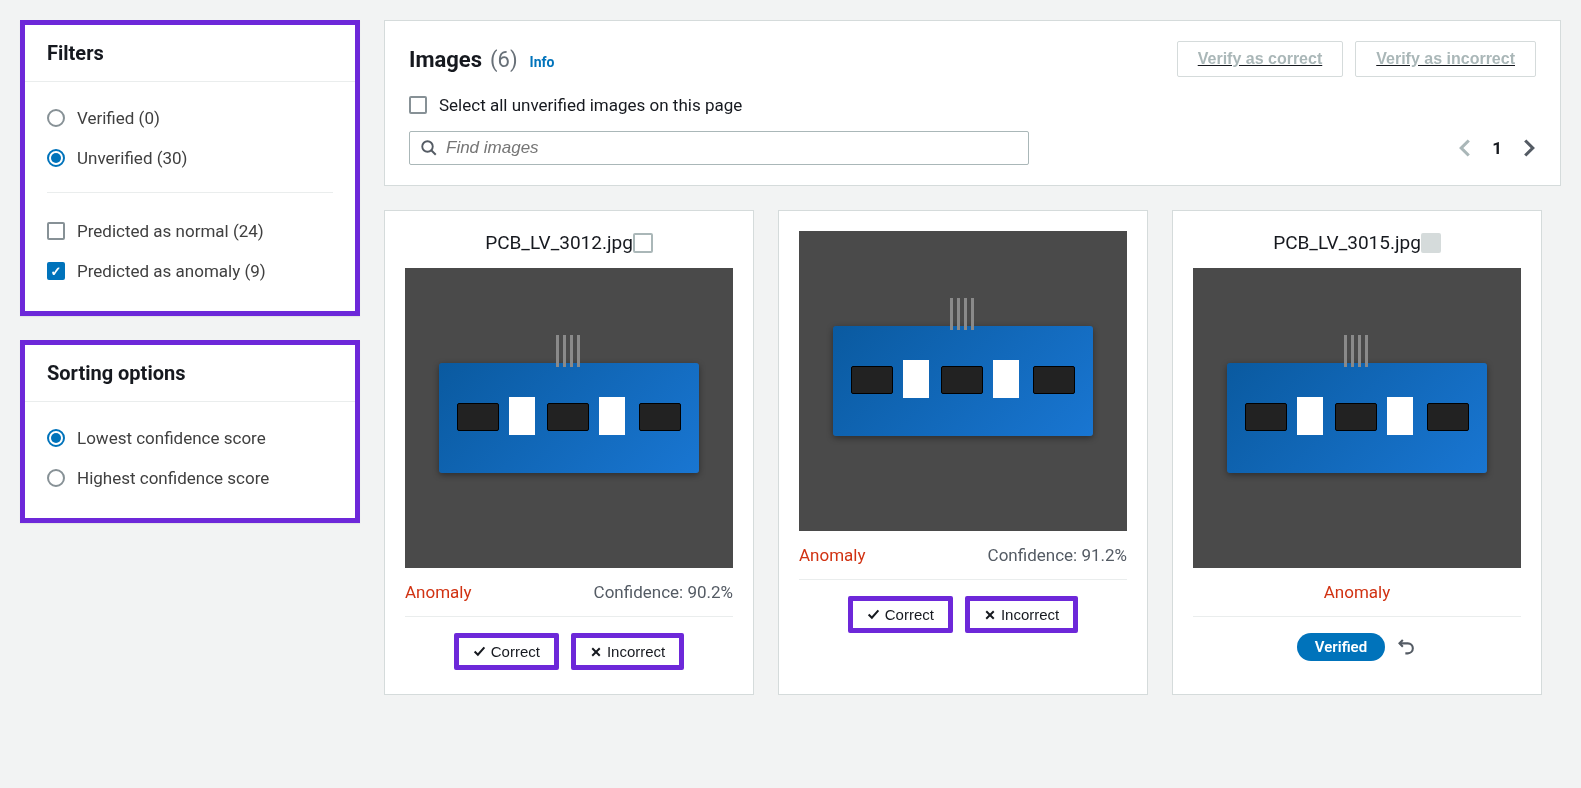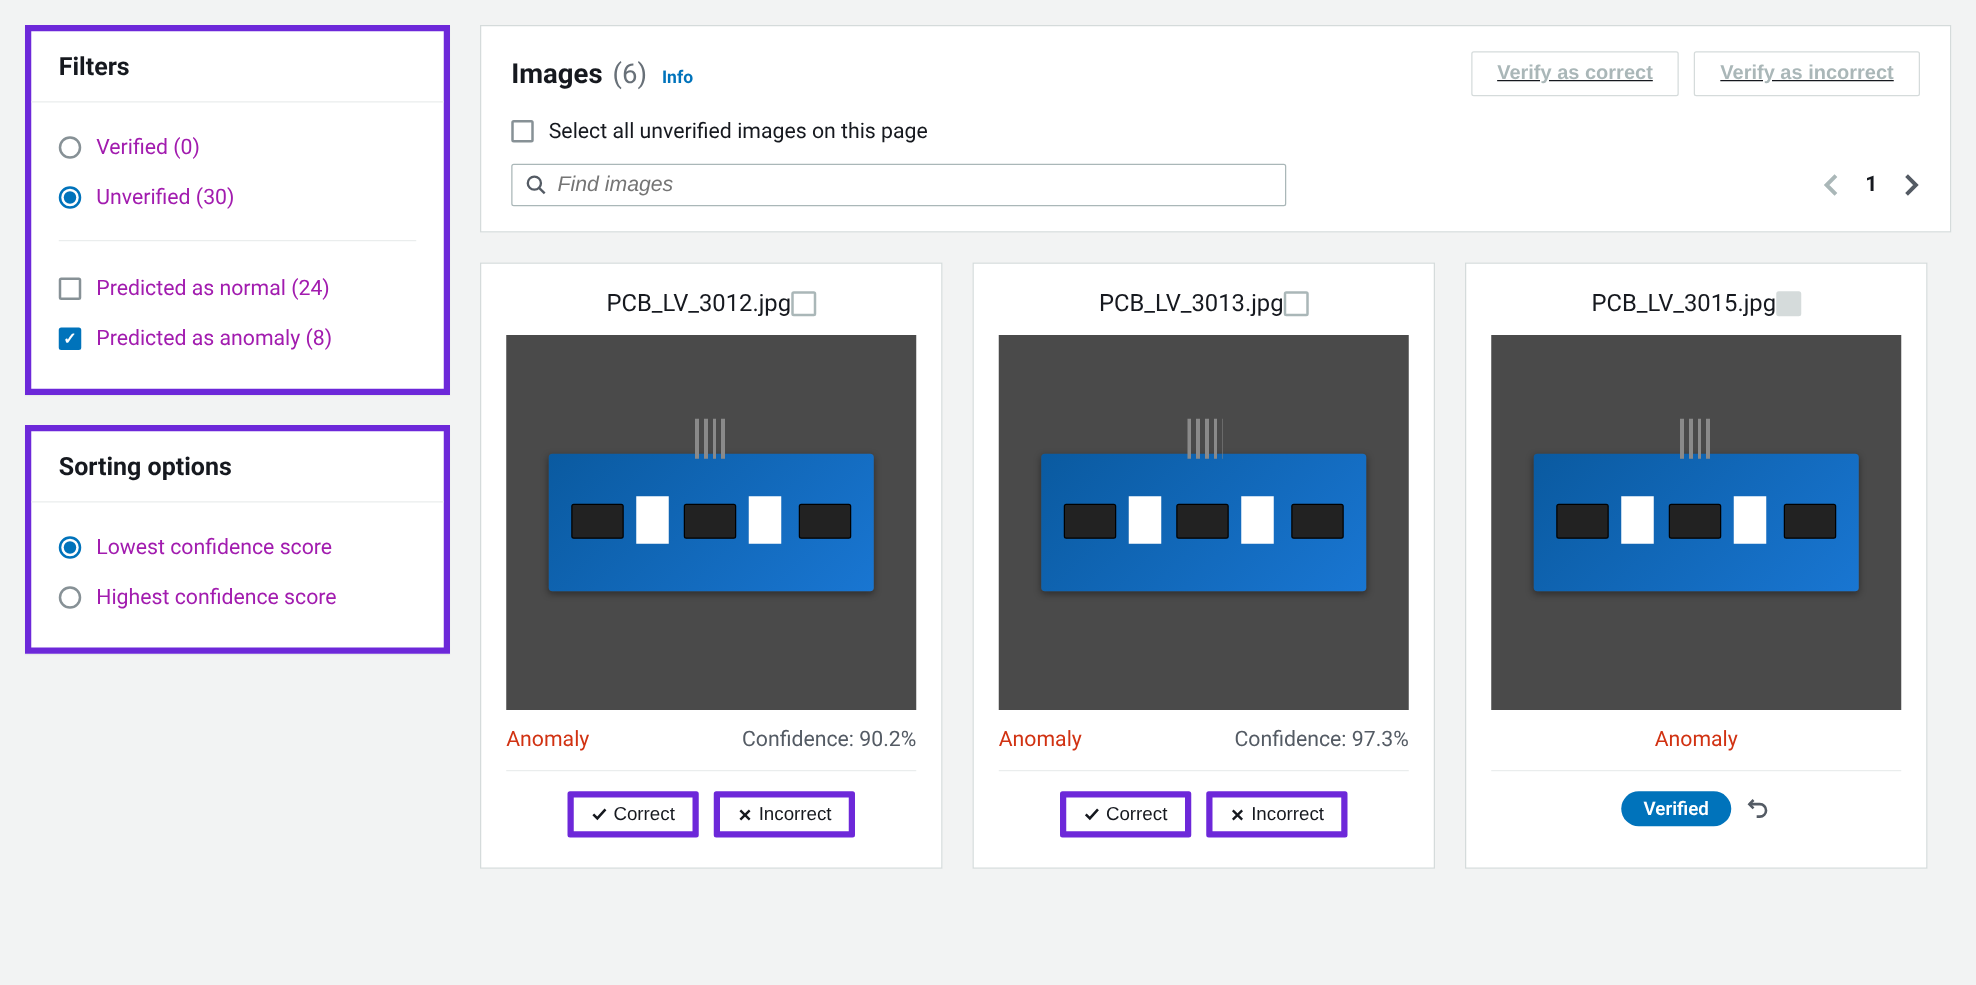--- a/index.html
+++ b/index.html
@@ -40,21 +40,21 @@
   margin-top: 14px;
   padding-top: 18px;
 }
 .filter-item {
   display: flex;
   align-items: center;
   gap: 12px;
   padding: 10px 0;
   cursor: pointer;
   font-size: 17px;
-  color: #a21caf;
+  color: #404040;
 }
 .radio {
   width: 18px; height: 18px;
   border: 2px solid #879196;
   border-radius: 50%;
   display: inline-flex;
   align-items: center;
   justify-content: center;
   flex-shrink: 0;
 }
@@ -325,21 +325,21 @@
               <span>Unverified (30)</span>
             </div>
           </div>
         <div class="filter-group" id="prediction-group">
             <div class="filter-item">
               <span class="checkbox "></span>
               <span>Predicted as normal (24)</span>
             </div>
             <div class="filter-item">
               <span class="checkbox checked"></span>
-              <span>Predicted as anomaly (8)</span>
+              <span>Predicted as anomaly (9)</span>
             </div>
           </div>
       </div>
     </div>
     <div class="panel">
       <div class="panel-header">
         <h2>Sorting options</h2>
       </div>
       <div class="panel-body" id="sorting-group">
           <div class="filter-item">
@@ -424,36 +424,32 @@
       <button class="small-btn">
         <svg width="12" height="12" viewBox="0 0 16 16" fill="none" stroke="#16191f" stroke-width="2.5">
                 <line x1="3" y1="3" x2="13" y2="13"></line>
                 <line x1="13" y1="3" x2="3" y2="13"></line>
               </svg>
         <span>Incorrect</span>
       </button>
           </div>
   </div>
         <div class="card">
-    <div class="card-header">
-      <span class="card-title">PCB_LV_3013.jpg</span>
-      <span class="card-cb "></span>
-    </div>
     <div class="card-img">
       <div class="pcb">
         <div class="chip chip1"></div>
         <div class="whiteblock wb1"></div>
         <div class="chip chip2"></div>
         <div class="whiteblock wb2"></div>
         <div class="chip chip3"></div>
       </div>
     </div>
     <div class="card-meta">
             <span class="anomaly">Anomaly</span>
-            <span class="confidence">Confidence: 97.3%</span>
+            <span class="confidence">Confidence: 91.2%</span>
           </div>
     <div class="card-actions">
       <button class="small-btn">
         <svg width="13" height="13" viewBox="0 0 16 16" fill="none" stroke="#16191f" stroke-width="2.5">
                 <polyline points="2,8 6,12 14,3"></polyline>
               </svg>
         <span>Correct</span>
       </button>
       <button class="small-btn">
         <svg width="12" height="12" viewBox="0 0 16 16" fill="none" stroke="#16191f" stroke-width="2.5">

